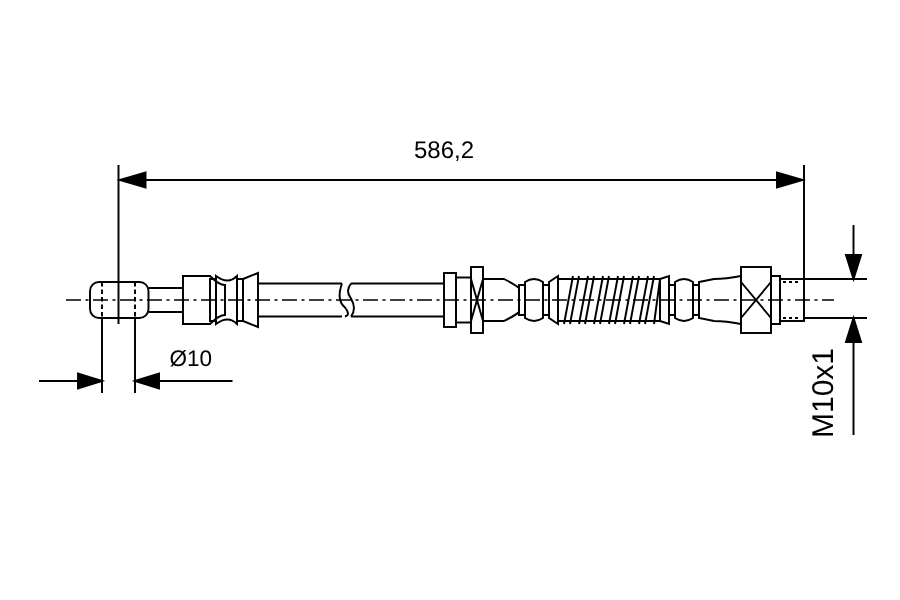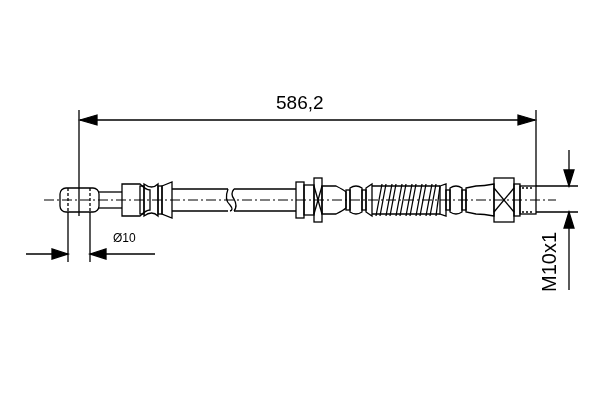--- a/index.html
+++ b/index.html
@@ -1,20 +1,20 @@
 <!DOCTYPE html>
 <html><head>
   <meta charset="utf-8">
   <style>
     html, body { margin: 0; padding: 0; background: #ffffff; }
     body { width: 600px; height: 400px; position: relative; overflow: hidden; font-family: "Liberation Sans", sans-serif; }
     svg { position: absolute; left: 0; top: 0; }
     .dim-label { position: absolute; font-family: "Liberation Sans", sans-serif; color: #000; }
-    .len-label { left: 276px; top: 92px; font-size: 19px; }
-    .dia-label { left: 113px; top: 231px; font-size: 12px; }
+    .len-label { left: 276px; top: 92px; font-size: 16px; }
+    .dia-label { left: 113px; top: 231px; font-size: 15px; }
     .thread-label { left: 538px; top: 292px; font-size: 20px; transform: rotate(-90deg); transform-origin: 0 0; white-space: nowrap; }
   </style>
 </head>
 <body>
 
 <svg width="600" height="400" viewBox="0 0 600 400">
   <g stroke="#000" stroke-width="1.3" fill="none">
 
     <line x1="80" y1="120" x2="535" y2="120"></line>
     <polygon points="80,120 97,115 97,125" fill="#000"></polygon>

